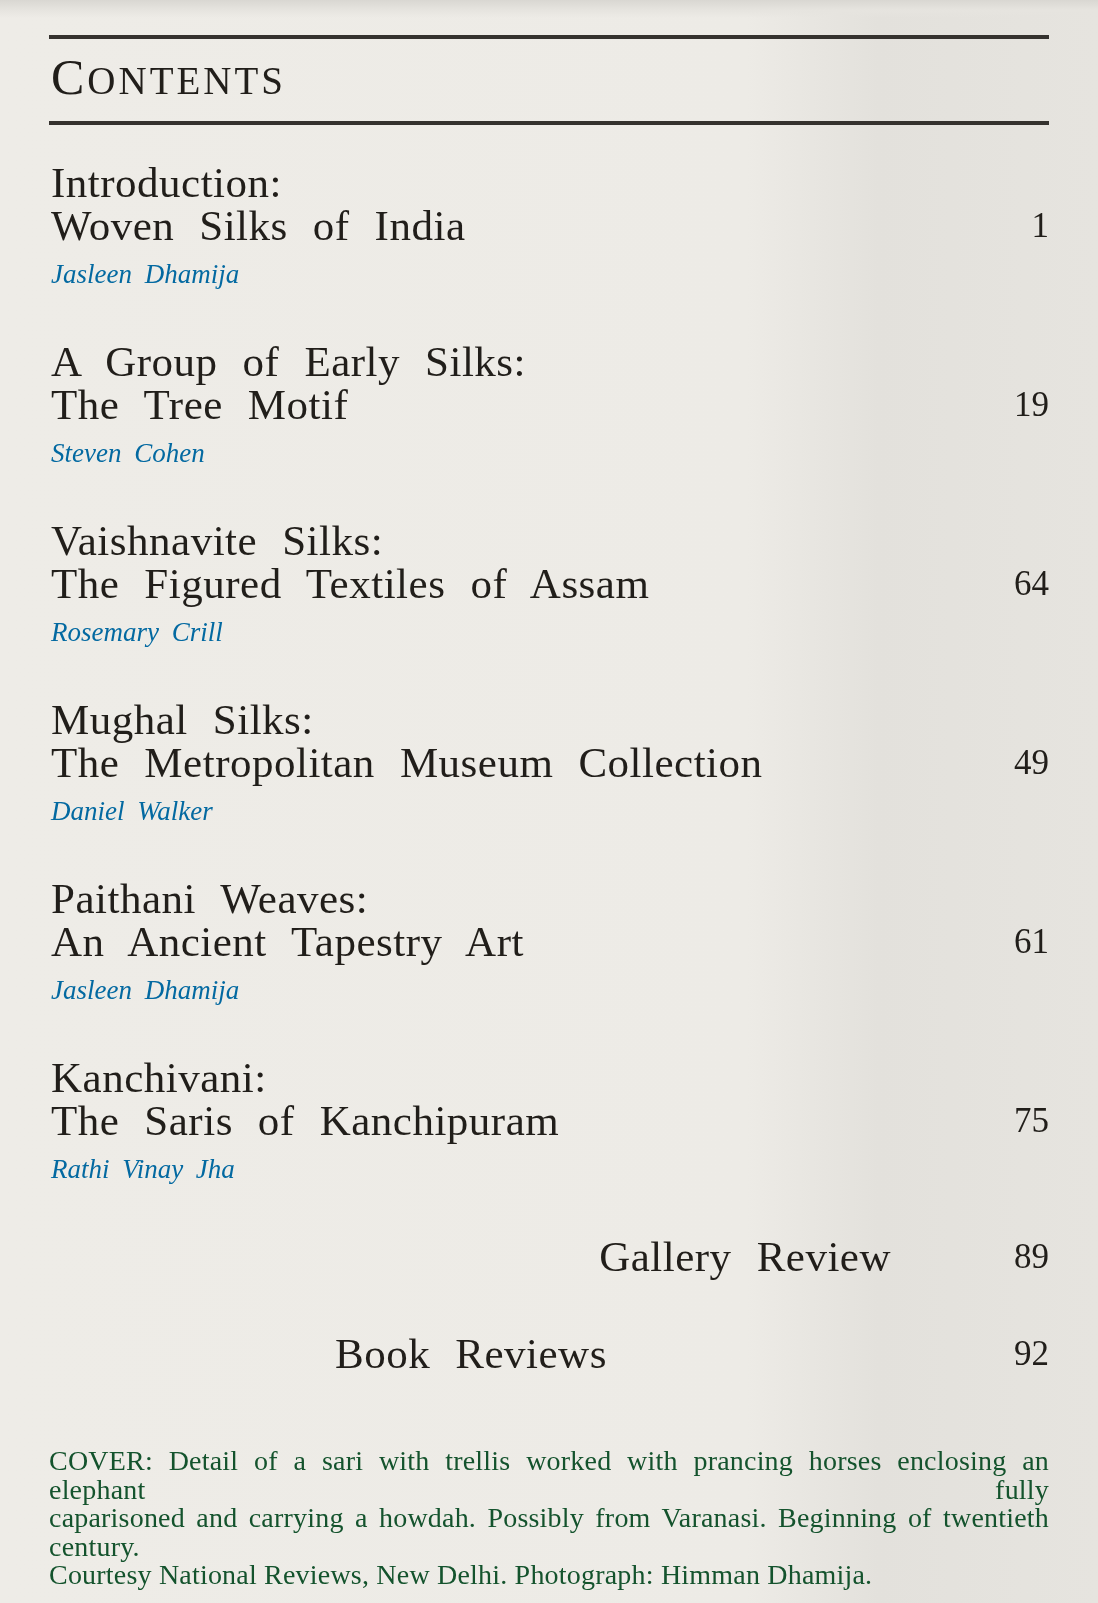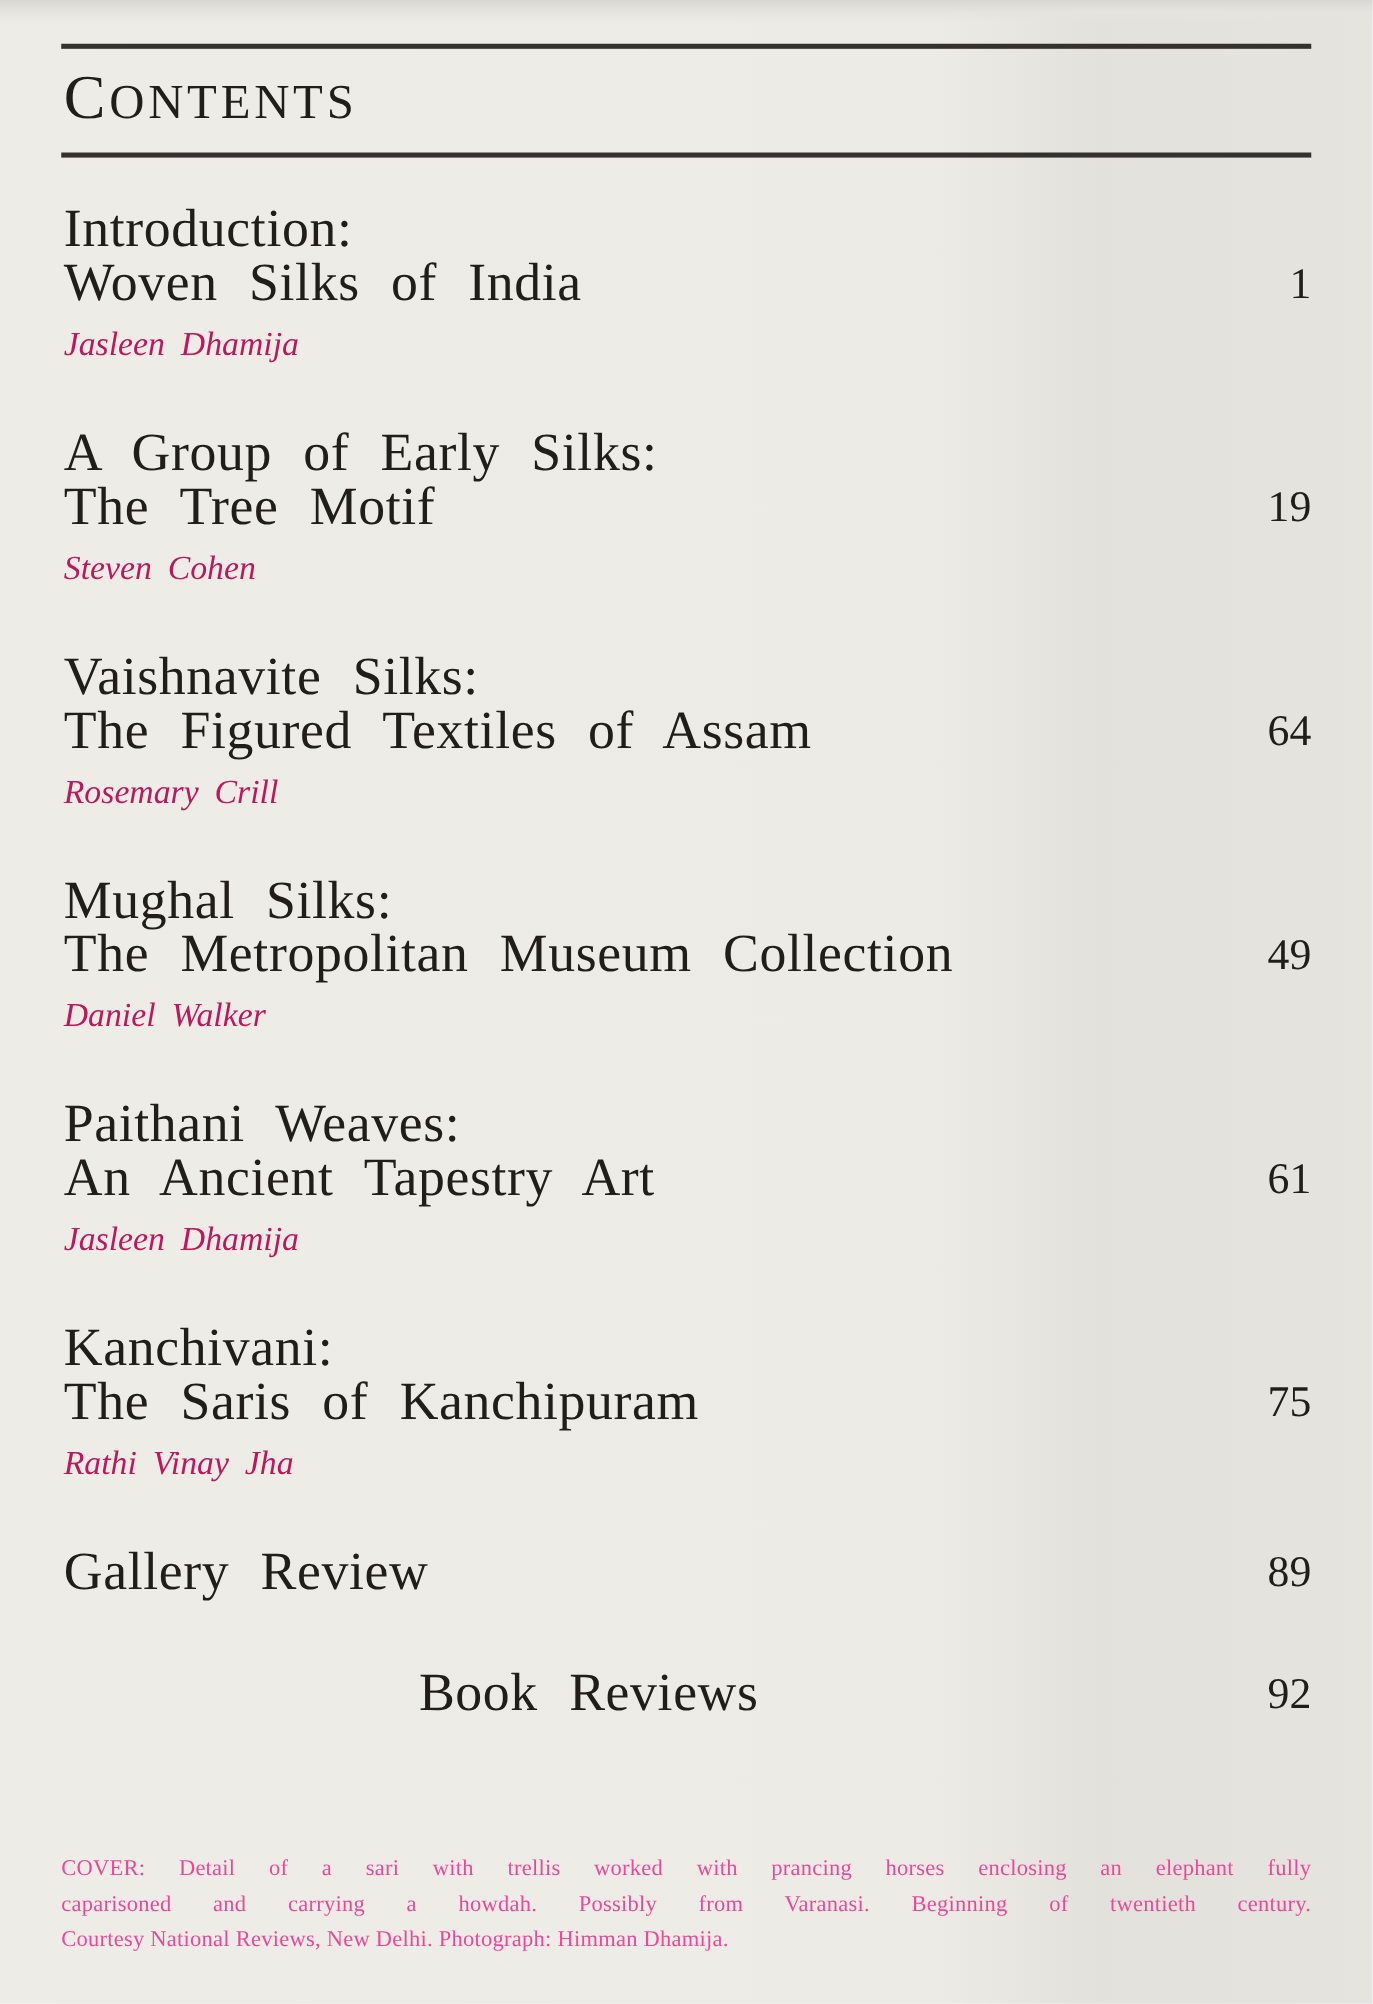--- a/index.html
+++ b/index.html
@@ -49,39 +49,39 @@
     letter-spacing: 0.5px;
     color: #211e1a;
     max-width: 840px;
   }
   .entry-author {
     font-style: italic;
     font-size: 27px;
     line-height: 34px;
     margin-top: 10px;
     word-spacing: 0.22em;
-    color: #be185d;
+    color: #0369a1;
   }
   .entry-page {
     position: absolute;
     right: 0;
     font-size: 35px;
     line-height: 43px;
     color: #211e1a;
   }
   .entry.two-line .entry-page { top: 43px; }
   .entry.one-line .entry-page { top: 0; }
-  .entry.gallery { margin-top: 46px; margin-bottom: 0; }
+  .entry.gallery { margin-top: 46px; margin-bottom: 0; text-align: right; }
   .entry.books   { margin-top: 54px; margin-bottom: 0; text-align: center; }
   .cover-note {
-    margin-top: 104px;
-    font-size: 18px;
+    margin-top: 72px;
+    font-size: 28px;
     line-height: 28.5px;
     letter-spacing: 0.2px;
-    color: #ec4899;
+    color: #14532d;
   }
   .cover-line { text-align: justify; }
   .cover-line.justify-forced { text-align-last: justify; }
 </style>
 </head>
 <body>
 
 <div class="page">
 
   <div class="rule"></div>

